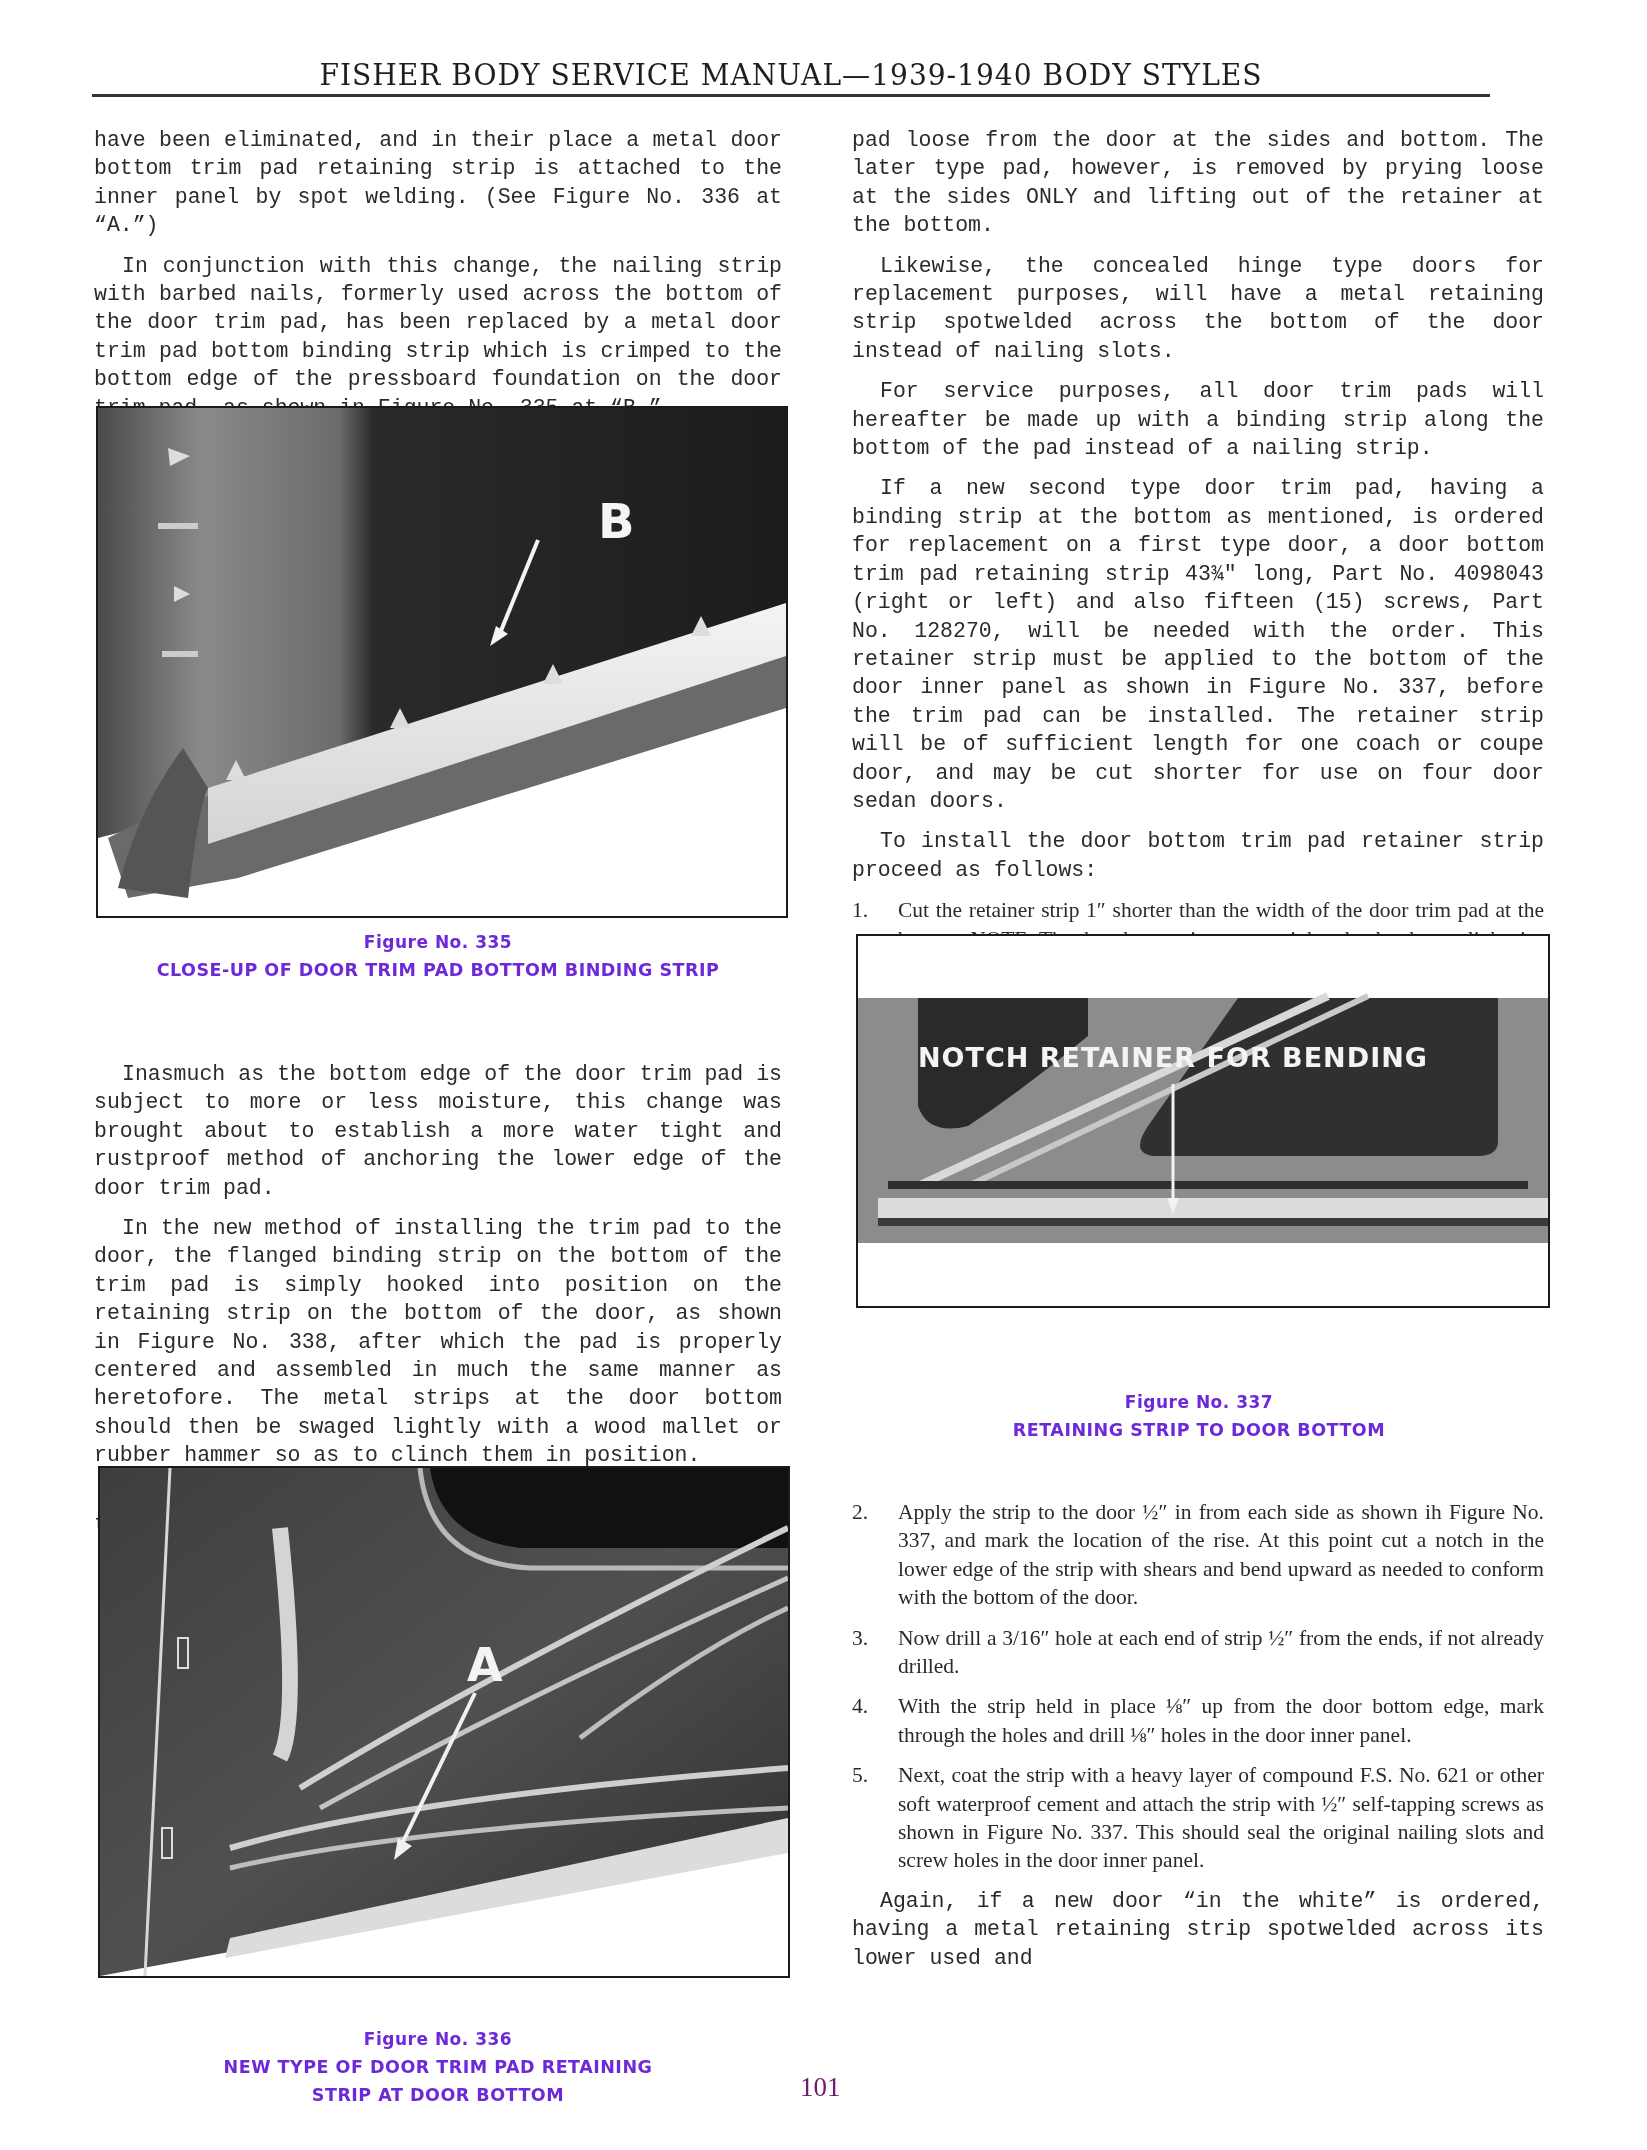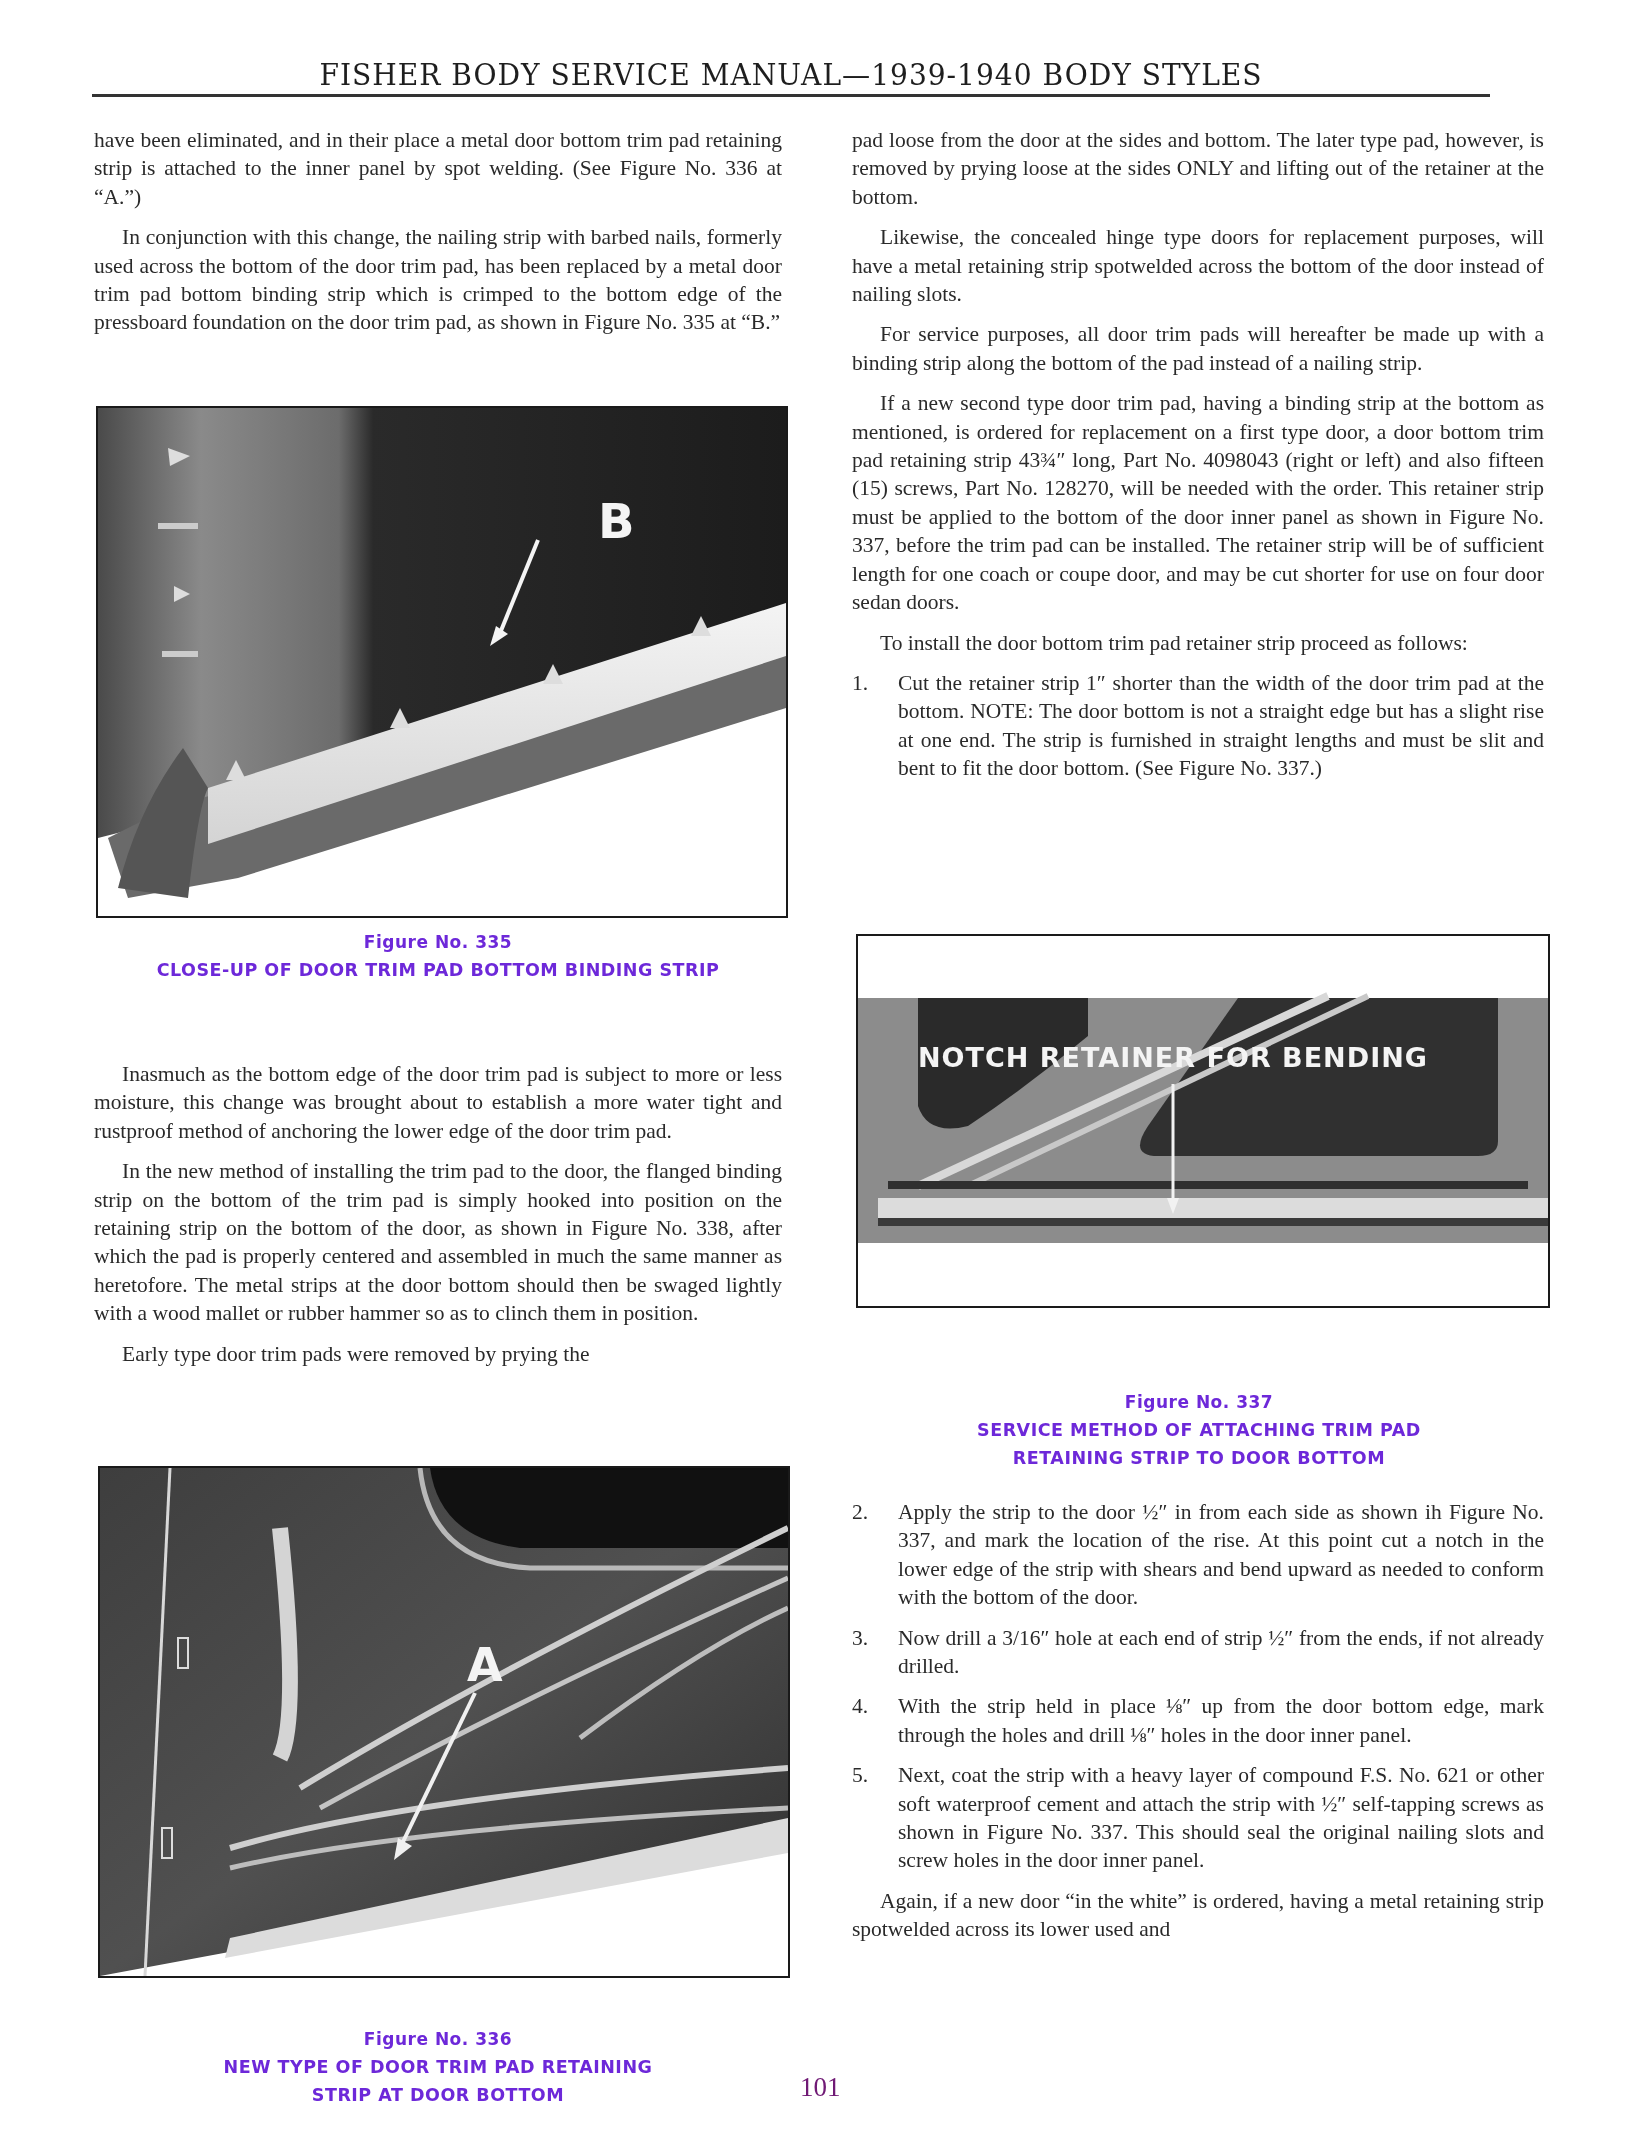--- a/index.html
+++ b/index.html
@@ -9,21 +9,21 @@
   }
   .header {
     position: absolute; left: 92px; top: 58px; width: 1398px;
     text-align: center; font-family: "DejaVu Serif", serif; font-size: 29px;
     letter-spacing: 1px; color: #1e1e1e; transform: scaleX(0.97);
   }
   .header-rule {
     position: absolute; left: 92px; top: 94px; width: 1398px; height: 3px; background: #333;
   }
   .col { position: absolute; font-size: 21.5px; line-height: 28.4px; text-align: justify; }
-  .col p { margin: 0 0 12px 0; text-indent: 28px; }
+  .col p { margin: 0 0 12px 0; text-indent: 28px; font-family: Liberation Mono, monospace; }
   .col p.noindent { text-indent: 0; }
   .left { left: 94px; width: 688px; }
   .right { left: 852px; width: 692px; }
   .figure {
     position: absolute; border: 2.5px solid #1a1a1a; overflow: hidden; background: #fff;
   }
   .caption {
     position: absolute; text-align: center; font-family: "DejaVu Sans", sans-serif;
     font-weight: bold; font-size: 17.5px; line-height: 28px; color: #6d28d9; letter-spacing: 0.5px;
   }
@@ -152,21 +152,20 @@
     <rect x="20" y="262" width="670" height="20" fill="#dcdcdc"></rect>
     <rect x="20" y="282" width="670" height="8" fill="#3a3a3a"></rect>
     <rect x="30" y="245" width="640" height="8" fill="#2f2f2f"></rect>
     <line x1="315" y1="148" x2="315" y2="270" stroke="#f2f2f2" stroke-width="3"></line>
     <polygon points="309,262 321,262 315,278" fill="#f2f2f2"></polygon>
   </svg>
   <div class="fig-label" style="left:60px; top:106px; font-size:27px; letter-spacing:1px;">NOTCH RETAINER FOR BENDING</div>
 </div>
 <div class="caption" style="left:852px; top:1388px; width:694px;">
   <div class="fig-no">Figure No. 337</div>
-  <div>SERVICE METHOD OF ATTACHING TRIM PAD</div>
   <div>RETAINING STRIP TO DOOR BOTTOM</div>
 </div>
 
 <div class="col right" style="top:1498px;">
   <ul class="steps">
     <li>
       <span class="num">2.</span>
       <span>Apply the strip to the door ½″ in from each side as shown ih Figure No. 337, and mark the location of the rise. At this point cut a notch in the lower edge of the strip with shears and bend upward as needed to conform with the bottom of the door.</span>
     </li>
     <li>

